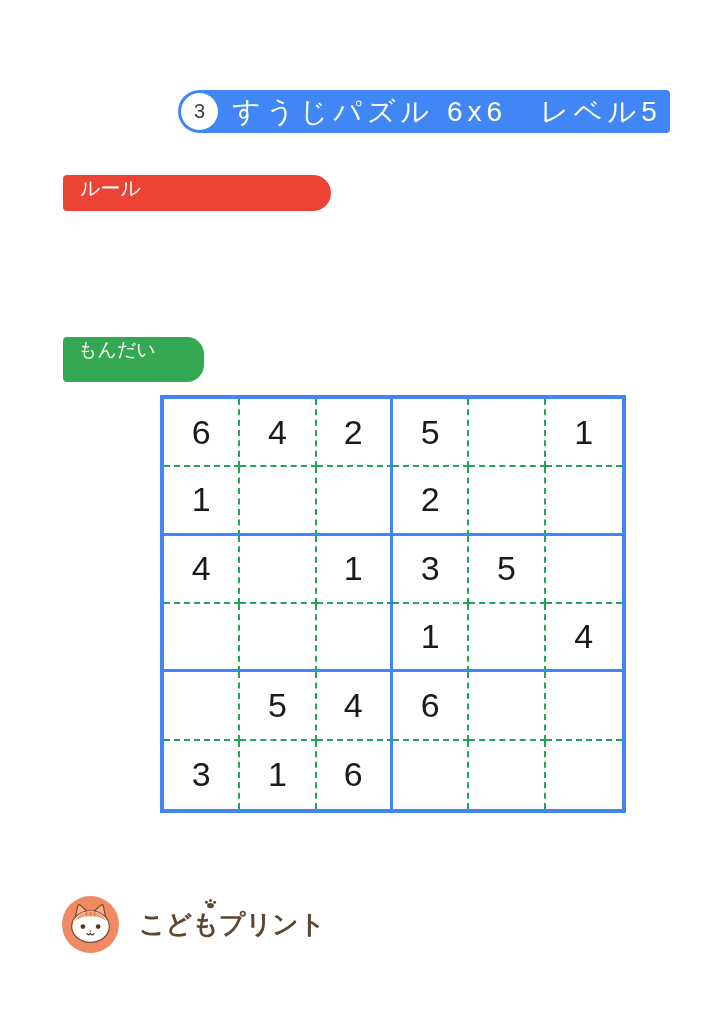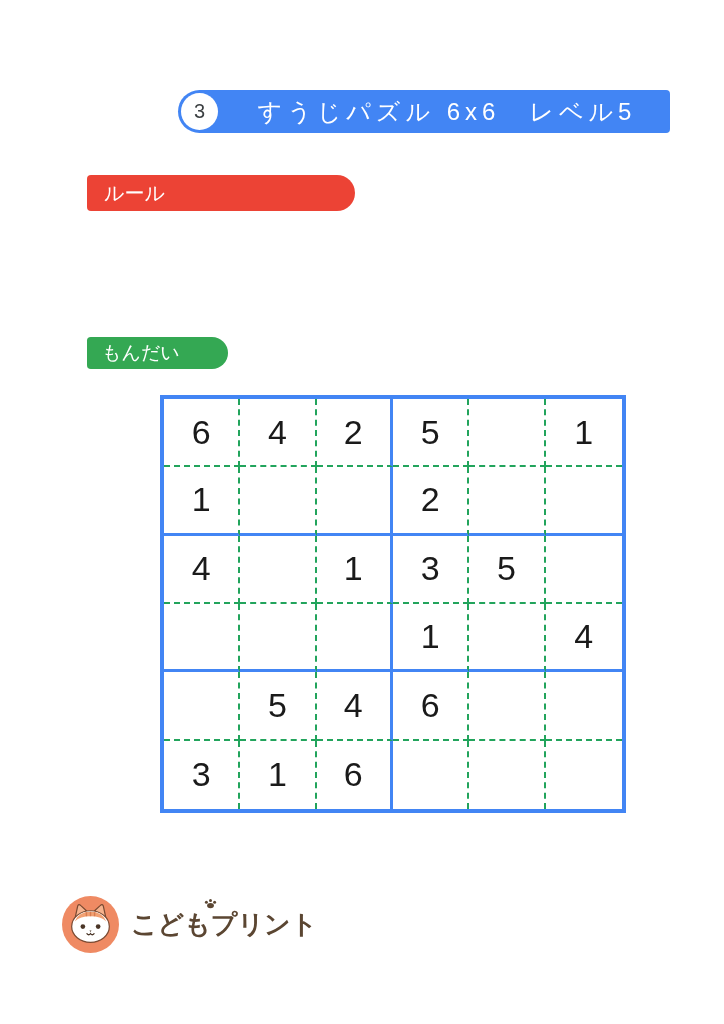--- a/index.html
+++ b/index.html
@@ -14,34 +14,34 @@
     background:#4285F4;border-radius:22px 4px 4px 22px;
     display:flex;align-items:center;
   }
   .number-badge{
     position:absolute;left:3px;top:3px;width:37px;height:37px;border-radius:50%;
     background:#ffffff;display:flex;align-items:center;justify-content:center;
     font-size:20px;color:#3c4043;font-weight:400;
   }
   .title-text{
     flex:1;text-align:center;padding-left:46px;
-    color:#ffffff;font-size:24px;letter-spacing:5px;white-space:nowrap;
+    color:#ffffff;font-size:28px;letter-spacing:5px;white-space:nowrap;
   }
 
   
   .tag{
-    position:absolute;display:flex;align-items:center;
-    color:#ffffff;box-sizing:border-box;margin-left:24px;
+    position:absolute;display:flex;
+    color:#ffffff;box-sizing:border-box;
   }
   .tag-rules{
     left:63px;top:175px;width:268px;height:36px;background:#EC4335;
     border-radius:4px 18px 18px 4px;padding-left:17px;font-size:20px;
   }
   .tag-problem{
-    left:63px;top:337px;width:141px;height:32px;background:#34A853;
+    left:63px;top:337px;width:141px;height:45px;background:#34A853;
     border-radius:4px 17px 17px 4px;padding-left:15px;font-size:19px;
   }
 
   
   .rules-list{
     position:absolute;left:108px;top:216px;margin:0;padding:0;list-style:none;
     font-size:16px;line-height:30px;color:#1f1f1f;
   }
 
   
@@ -59,21 +59,21 @@
   .br-blue{border-right:3px solid #4285F4;}
   .bb-blue{border-bottom:3px solid #4285F4;}
 
   
   .logo{
     position:absolute;left:62px;top:895px;height:58px;
     display:flex;align-items:center;
   }
   .logo-badge{width:57px;height:57px;flex:0 0 auto;}
   .logo-text{
-    margin-left:12px;font-size:26px;font-weight:bold;color:#5B4632;
+    margin-left:20px;font-size:26px;font-weight:bold;color:#5B4632;
     letter-spacing:0px;white-space:nowrap;
   }
   .paw{position:absolute;left:142px;top:2px;width:13px;height:13px;}
 </style>
 </head>
 <body>
 
 <div class="page">
 
   <div class="title-banner">

